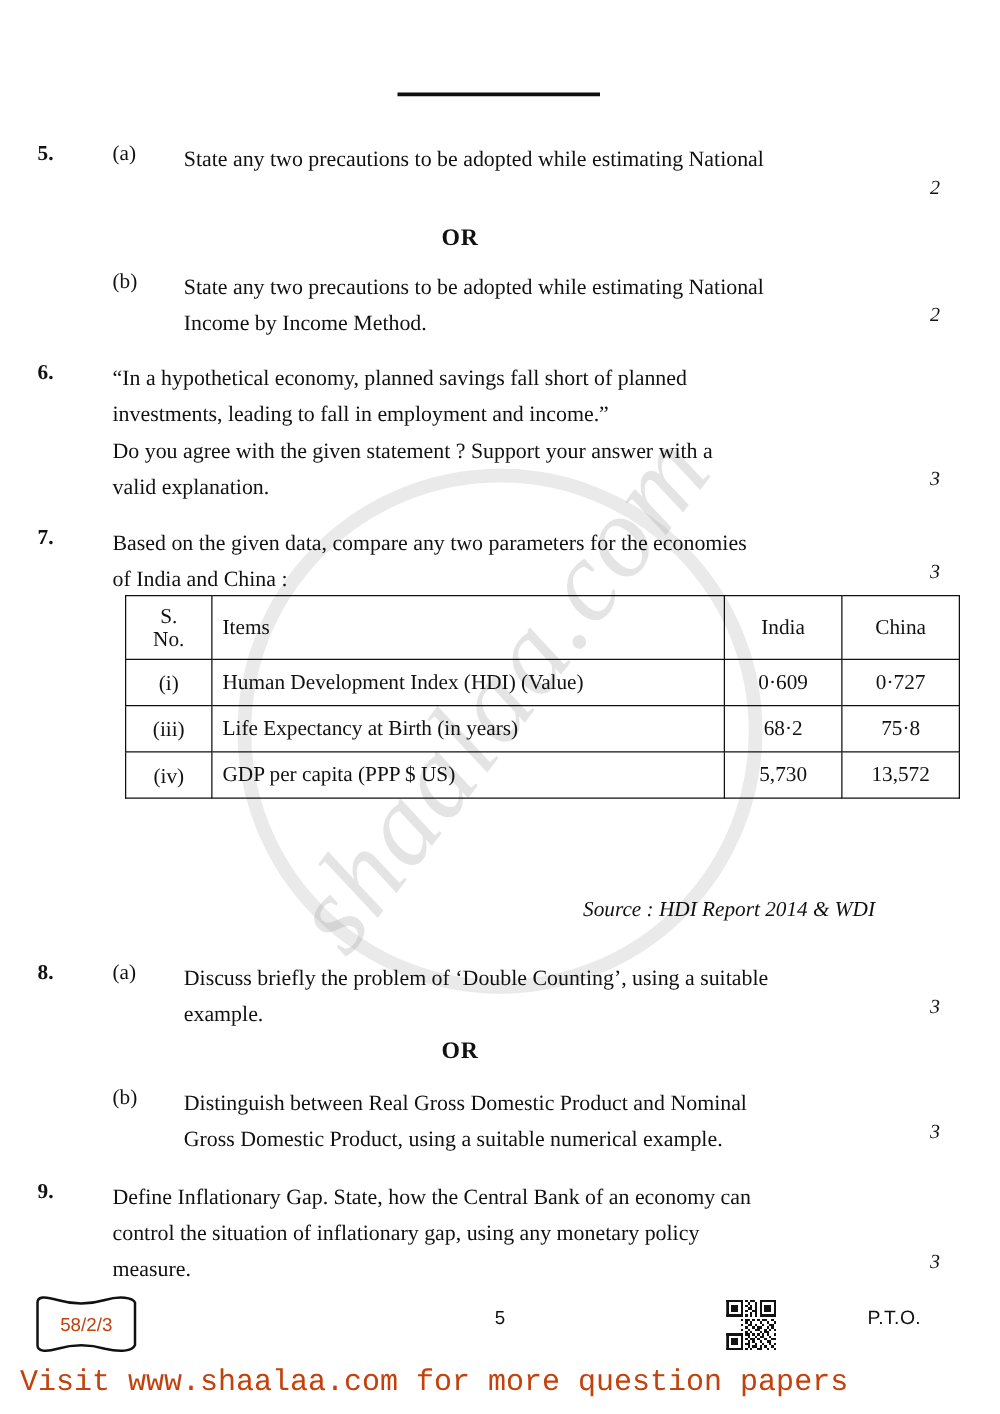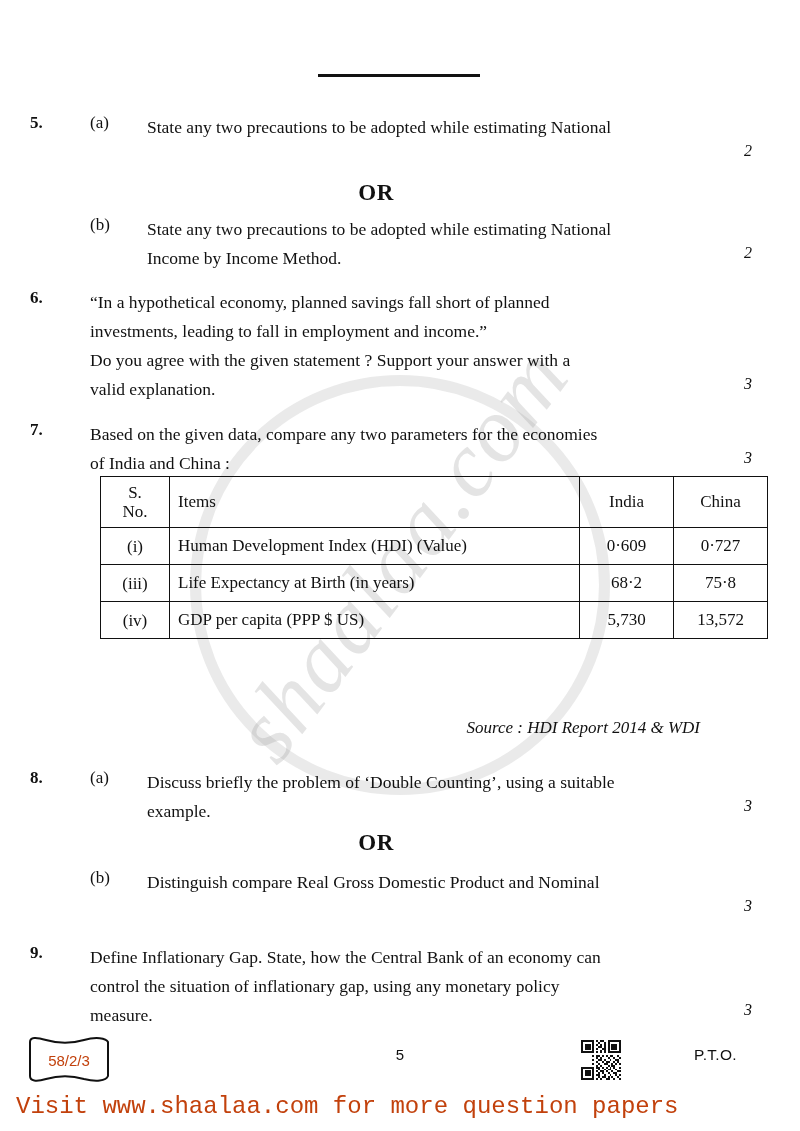--- a/index.html
+++ b/index.html
@@ -85,24 +85,24 @@
   .marks{
     position:absolute;
     left:744px;
     width:24px;
     font-size:16px;
     font-style:italic;
     text-align:left;
   }
   .or{
     position:absolute;
-    left:8px;width:736px;
+    left:0;width:736px;
     text-align:center;
     font-weight:bold;
-    font-size:23px;
+    font-size:19px;
     letter-spacing:.5px;
   }
 
   
   .tbl-wrap{
     position:absolute;
     left:100px;top:476px;
     width:600px;
   }
   table.data{
@@ -273,21 +273,22 @@
         <div class="lastline">example.</div>
       </div>
       <div class="marks" style="top:29px;">3</div>
     </div>
 
     <div class="or" style="top:830px;">OR</div>
 
     <div class="q" style="top:868px;">
       <div class="qpart">(b)</div>
       <div class="qbody ind-a">
-        <div>Distinguish compare Real Gross Domestic Product and Nominal</div>
+        <div>Distinguish between Real Gross Domestic Product and Nominal</div>
+        <div class="lastline">Gross Domestic Product, using a suitable numerical example.</div>
       </div>
       <div class="marks" style="top:29px;">3</div>
     </div>
 
     <div class="q" style="top:943px;">
       <div class="qnum">9.</div>
       <div class="qbody ind-b">
         <div>Define Inflationary Gap. State, how the Central Bank of an economy can</div>
         <div>control the situation of inflationary gap, using any monetary policy</div>
         <div class="lastline">measure.</div>

